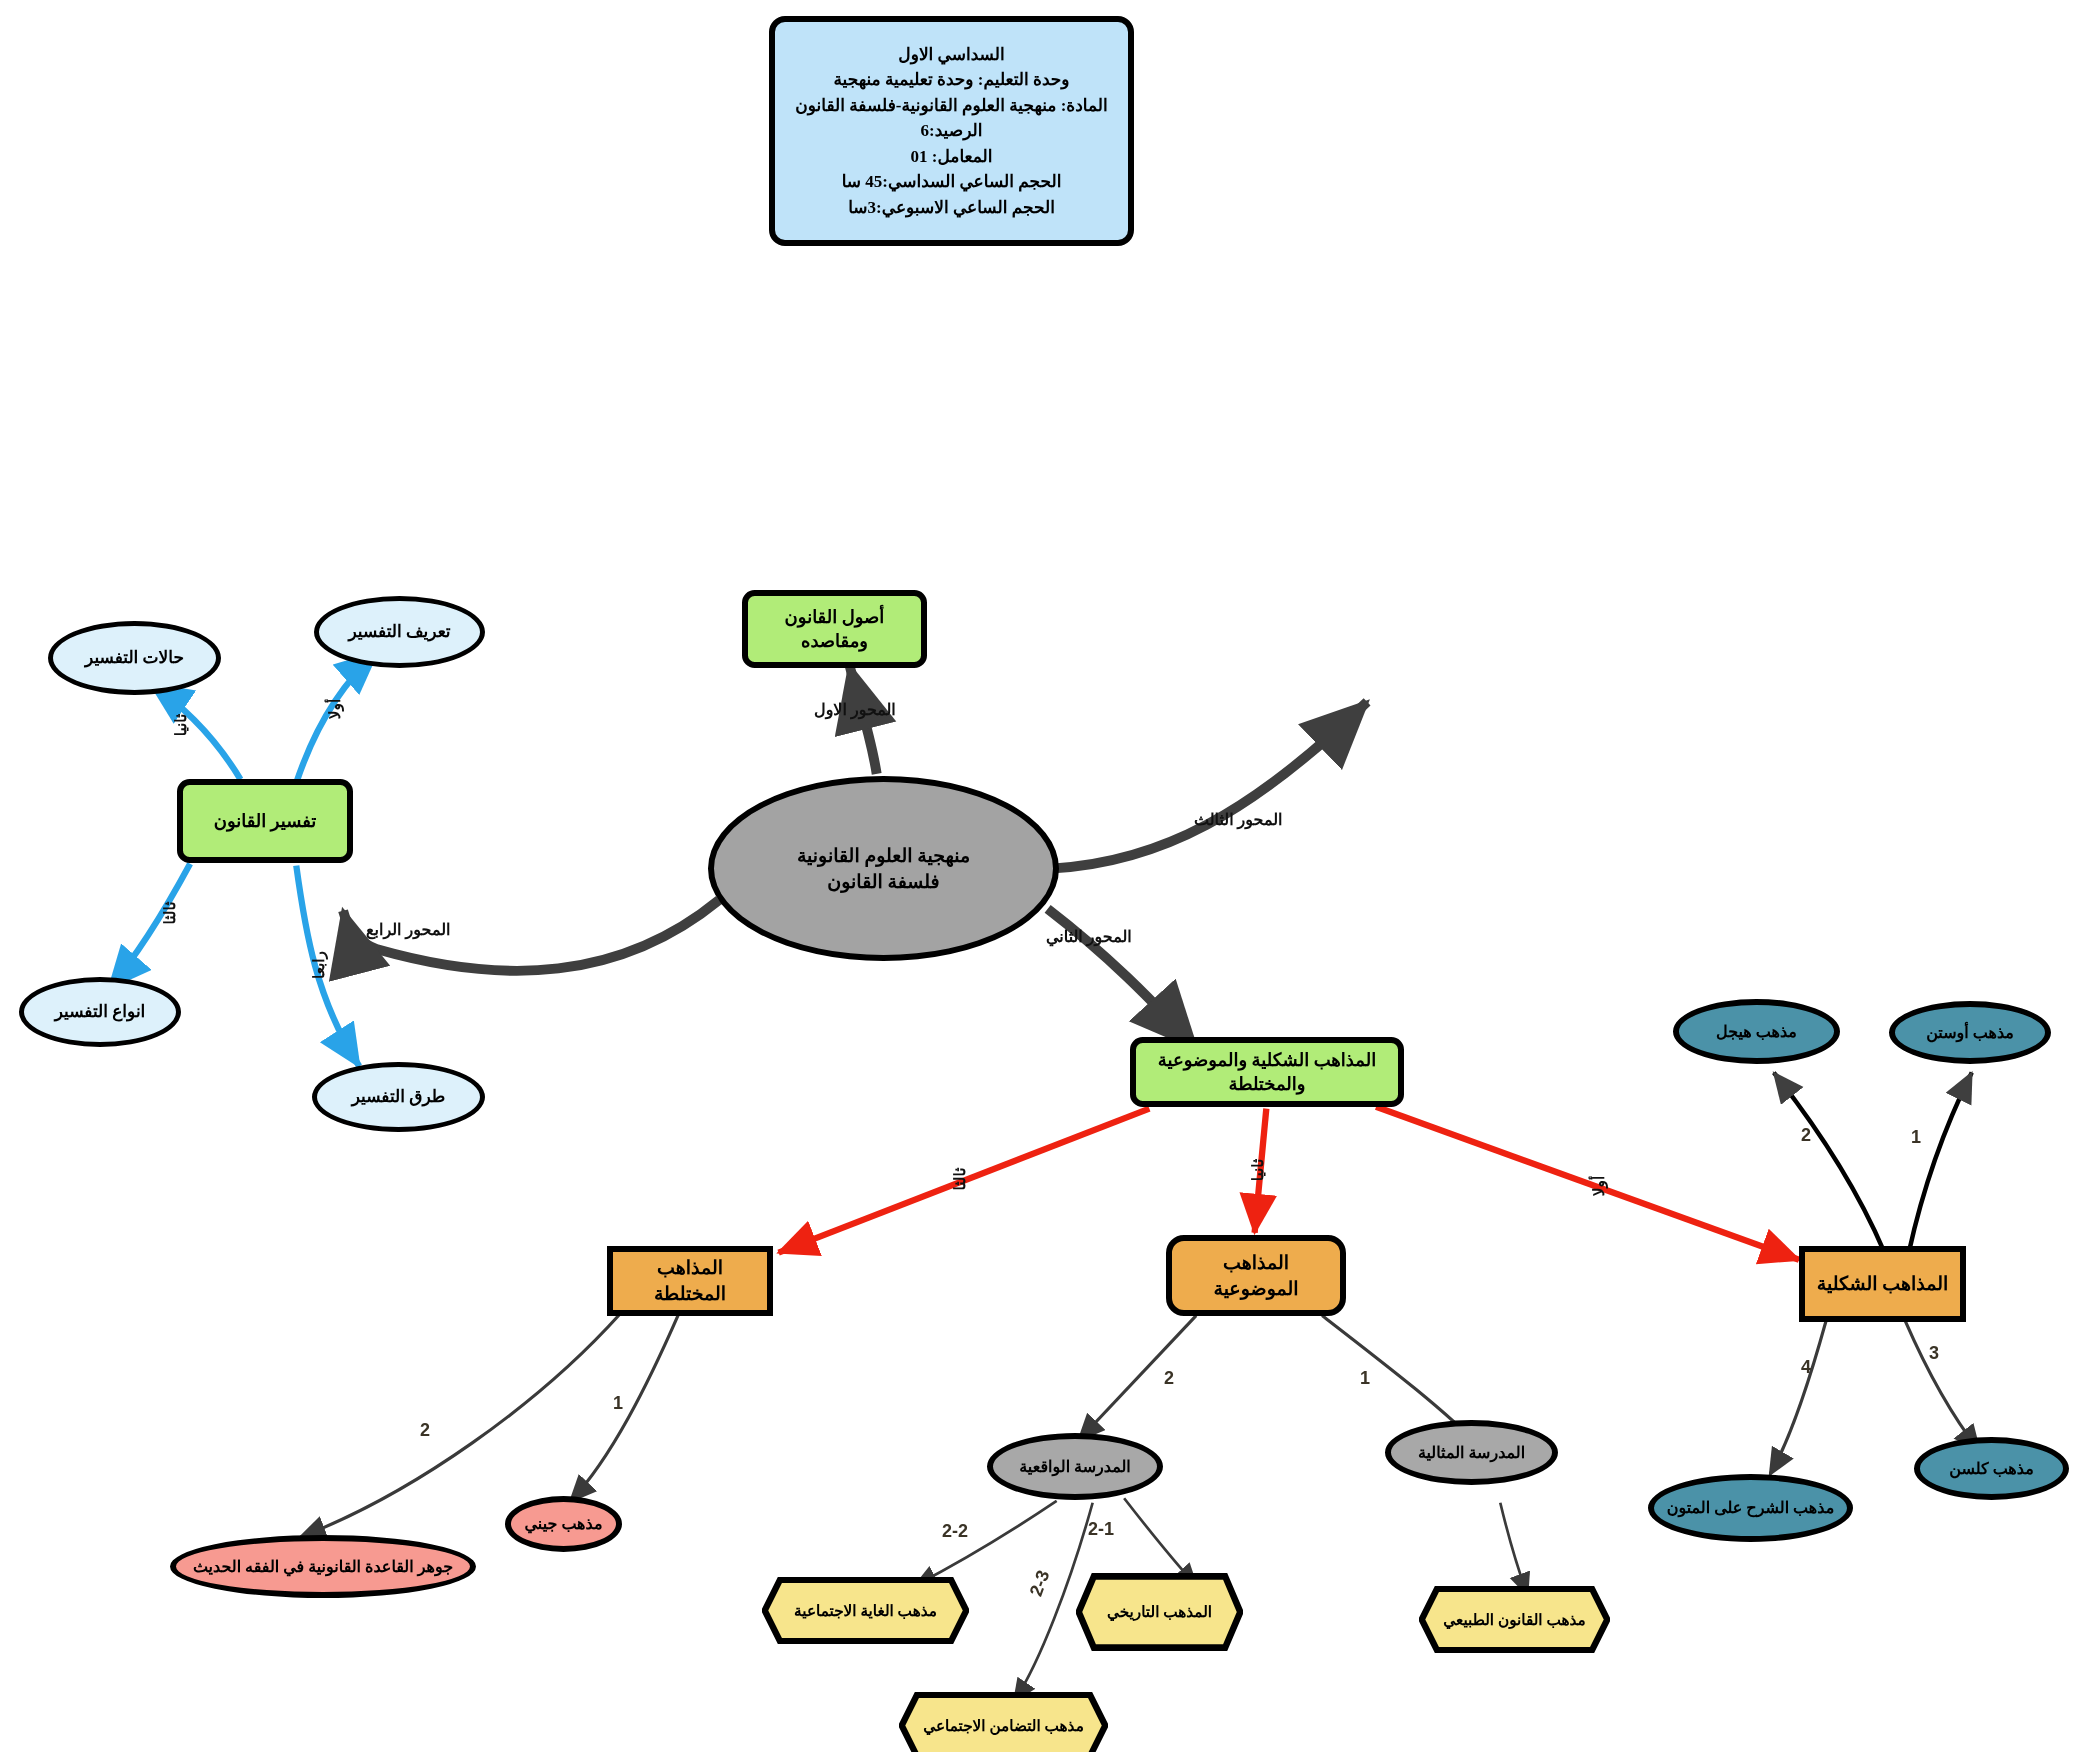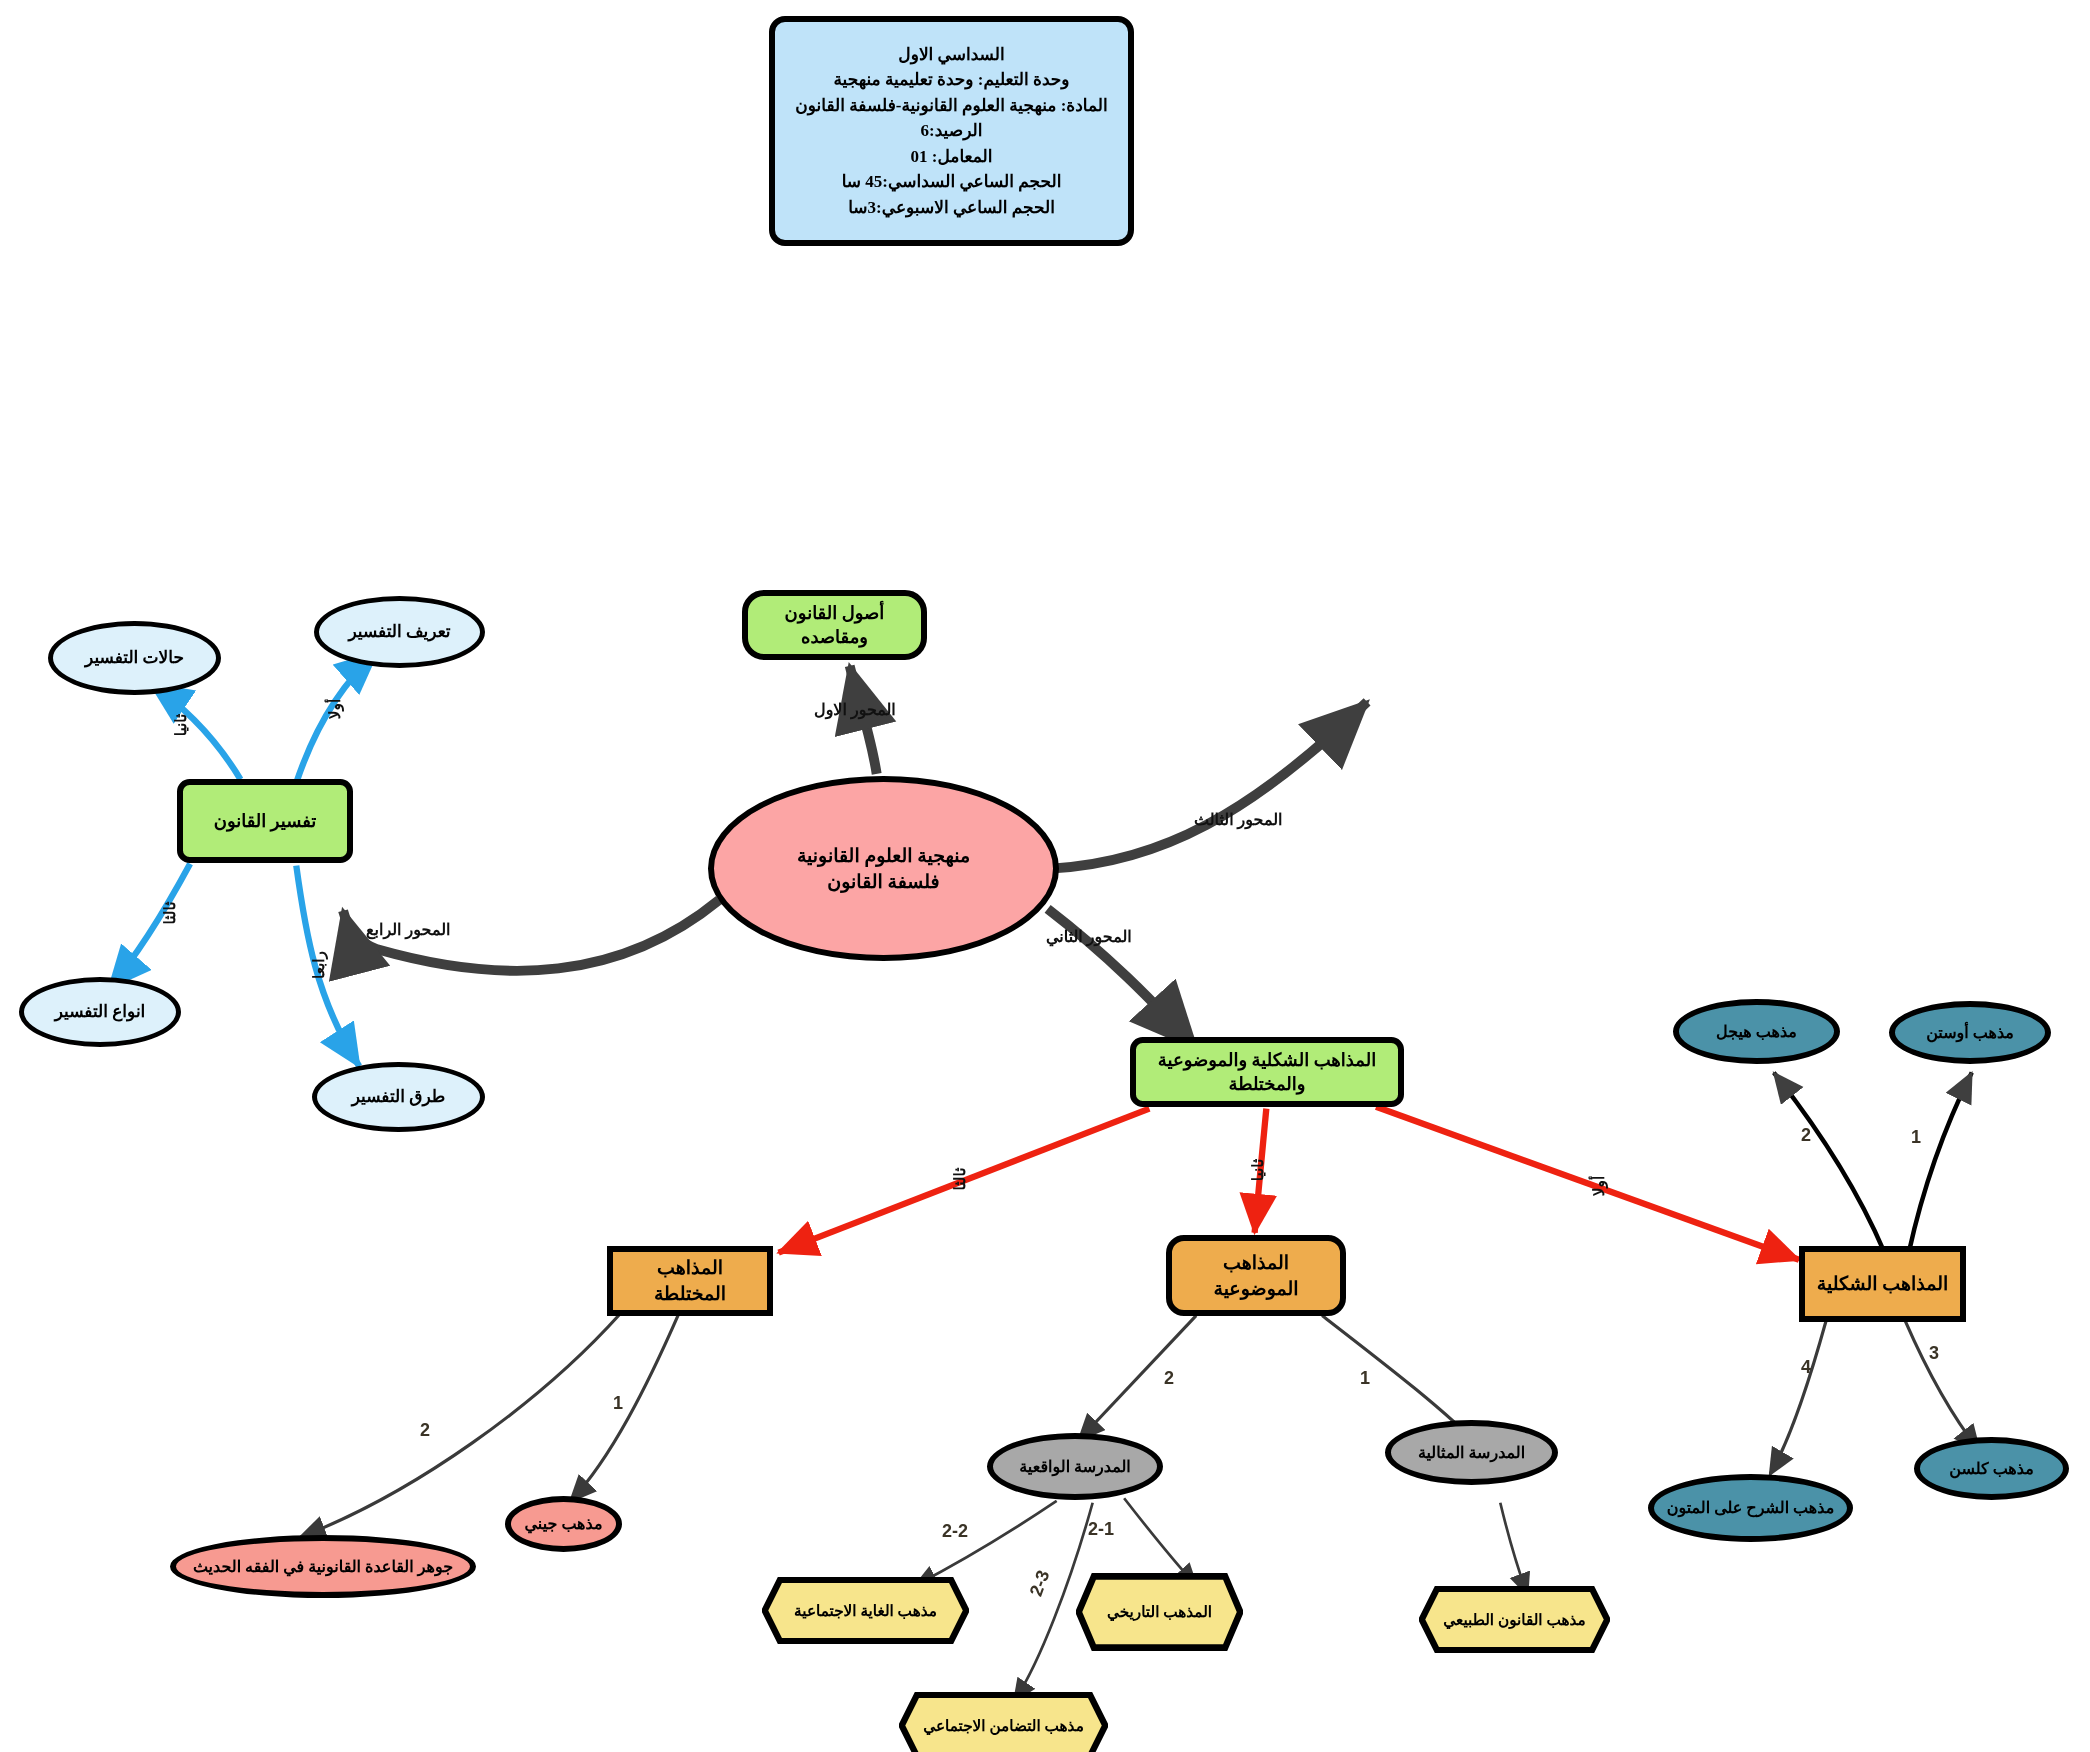--- a/index.html
+++ b/index.html
@@ -41,21 +41,21 @@
     border: 6.3px solid #000000;
     border-radius: 16px;
     font-size: 17px;
     padding: 9px 12.6px;
     flex-direction: column;
     line-height: 1.5;
   }
   .header-box div { white-space: nowrap; }
   
   .root-ellipse {
-    background: #fca5a5;
+    background: #a3a3a3;
     border: 6.3px solid #000000;
     border-radius: 50%;
     font-size: 19px;
     flex-direction: column;
   }
   
   .green-box {
     background: #b1ec78;
     border: 6.3px solid #000000;
     border-radius: 12.6px;
@@ -212,21 +212,21 @@
     <div>المعامل: 01</div>
     <div>الحجم الساعي السداسي:45 سا</div>
     <div>الحجم الساعي الاسبوعي:3سا</div>
   </div>
 
   <div class="node root-ellipse" style="left:709px; top:776px; width:351px; height:185px;">
     <span>منهجية العلوم القانونية</span>
     <span>فلسفة القانون</span>
   </div>
 
-  <div class="node green-box" style="left:743px; top:590px; width:185px; height:70px;border-radius:22px;">
+  <div class="node green-box" style="left:743px; top:590px; width:185px; height:78px;">
     <span>أصول القانون ومقاصده</span>
   </div>
 
 
   <div class="node green-box" style="left:1131px; top:1037px; width:274px; height:70px;">
     <span>المذاهب الشكلية والموضوعية والمختلطة</span>
   </div>
 
   <div class="node green-box" style="left:178px; top:779px; width:176px; height:84px;">
     <span>تفسير القانون</span>

